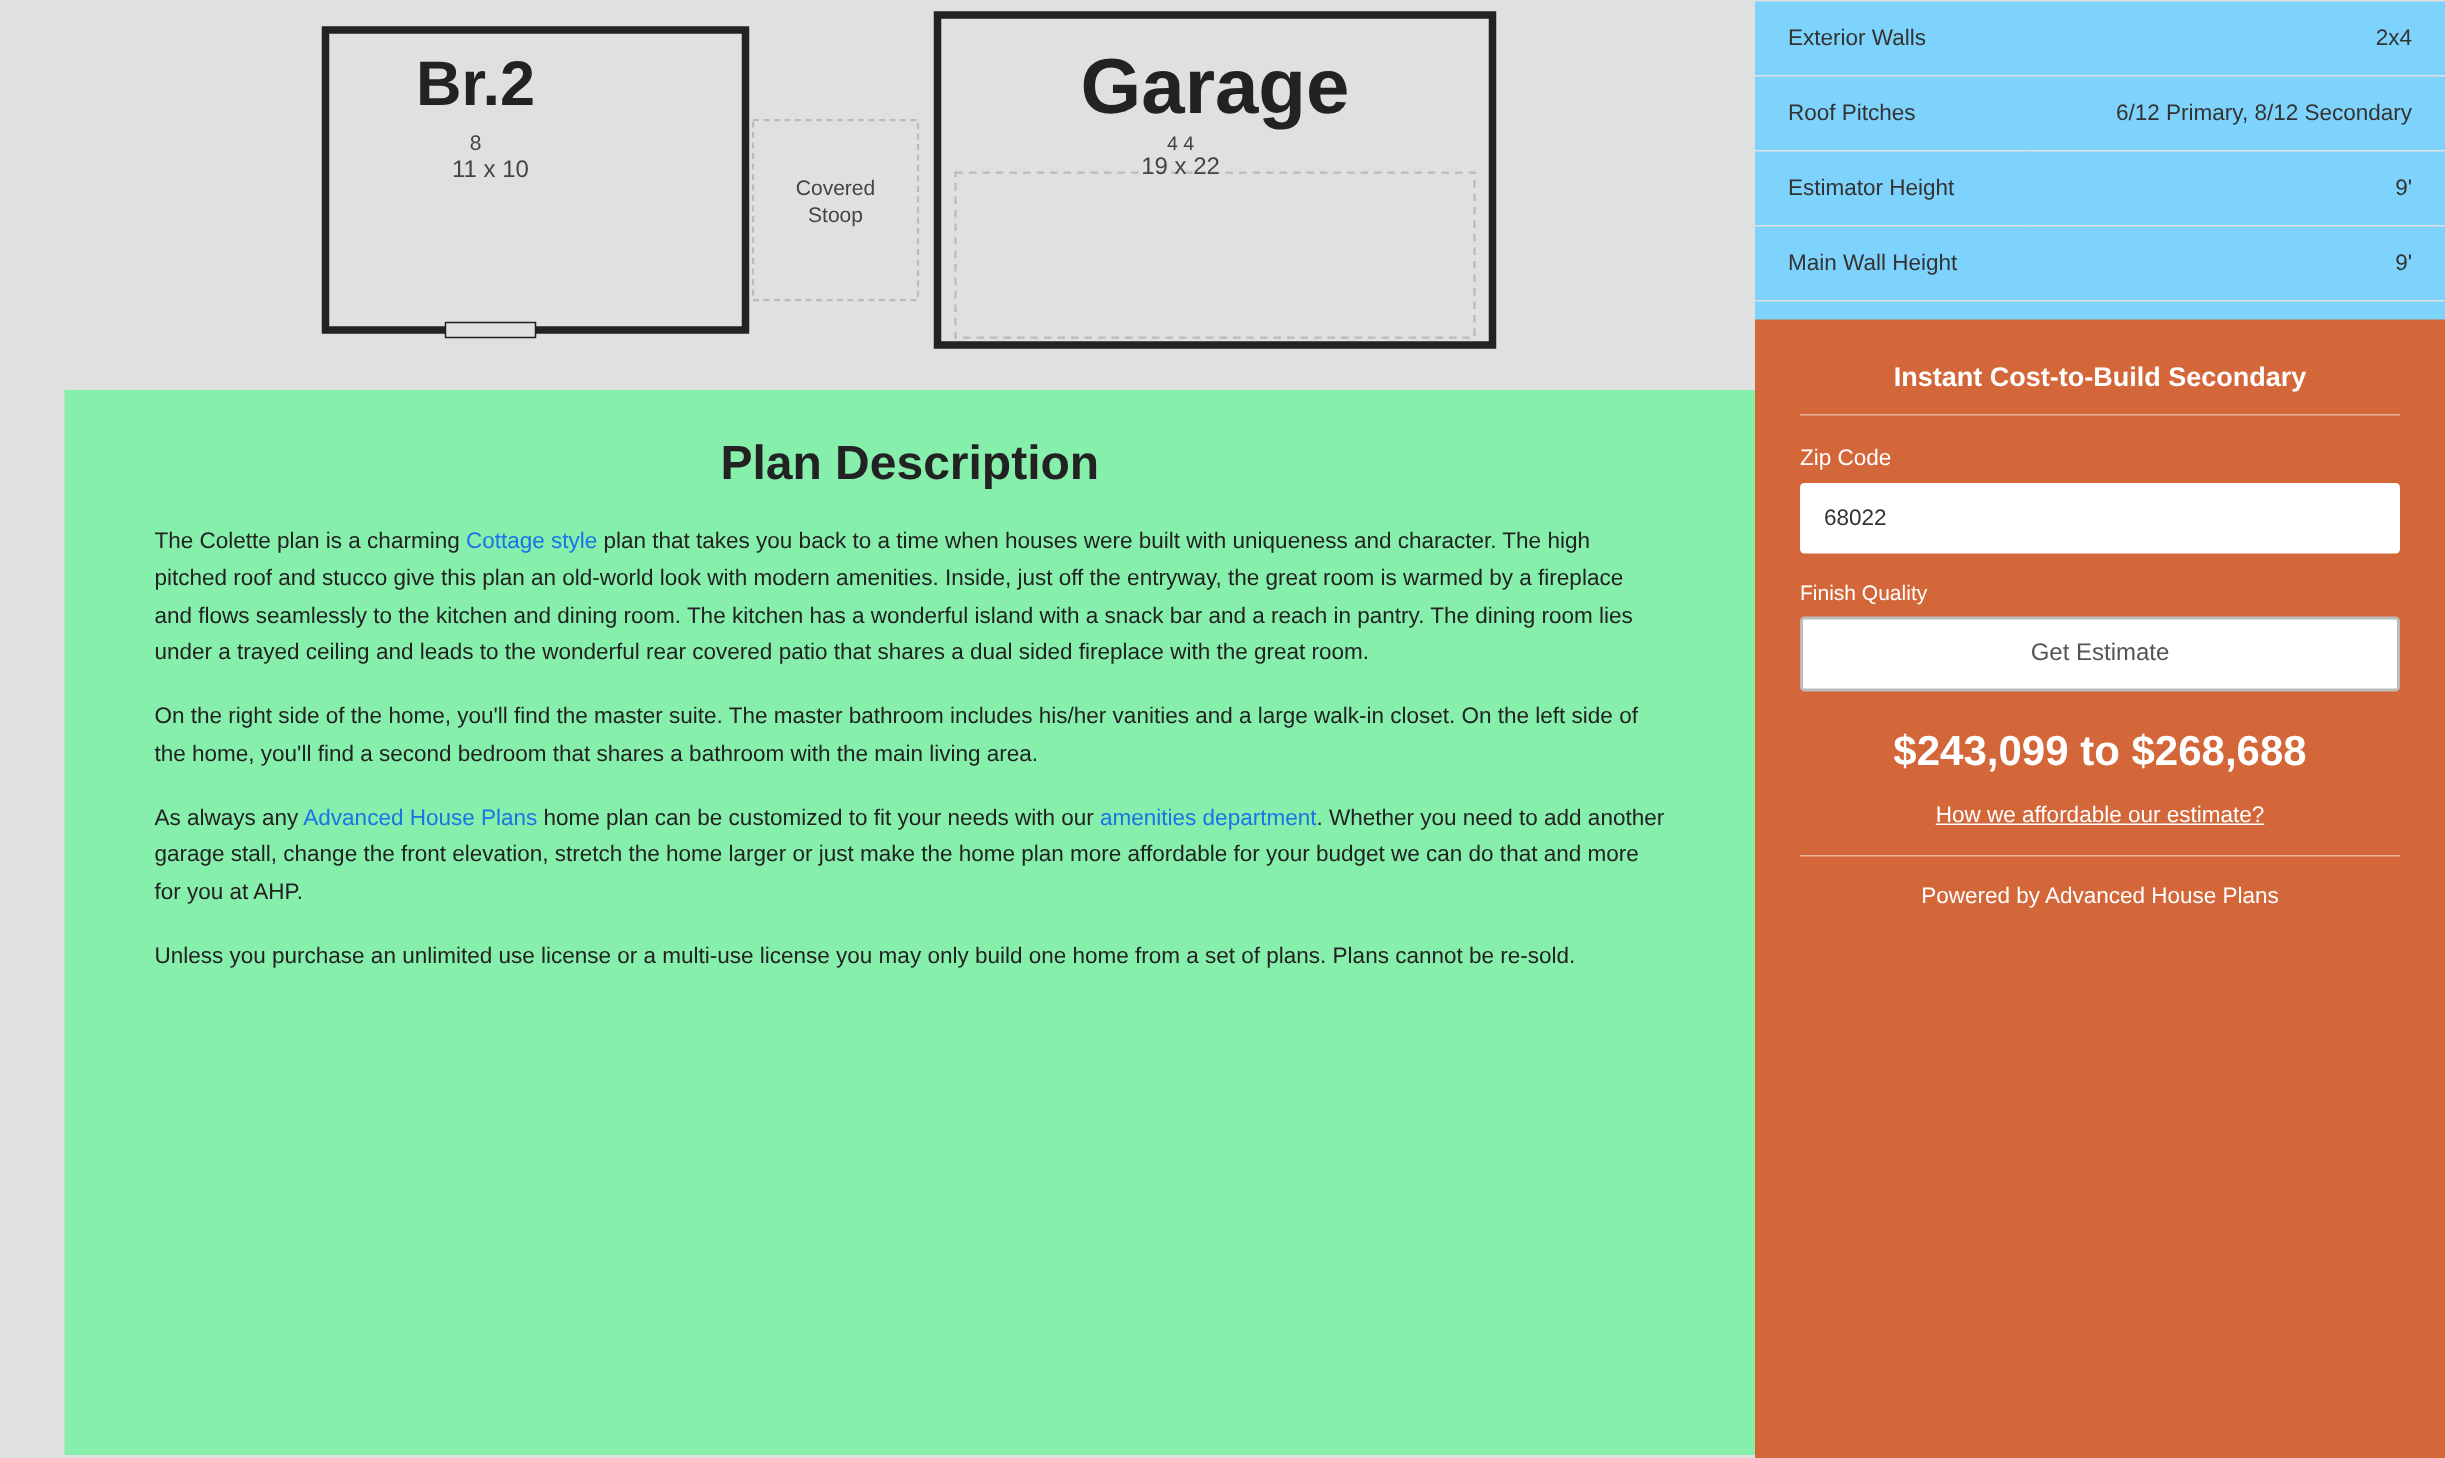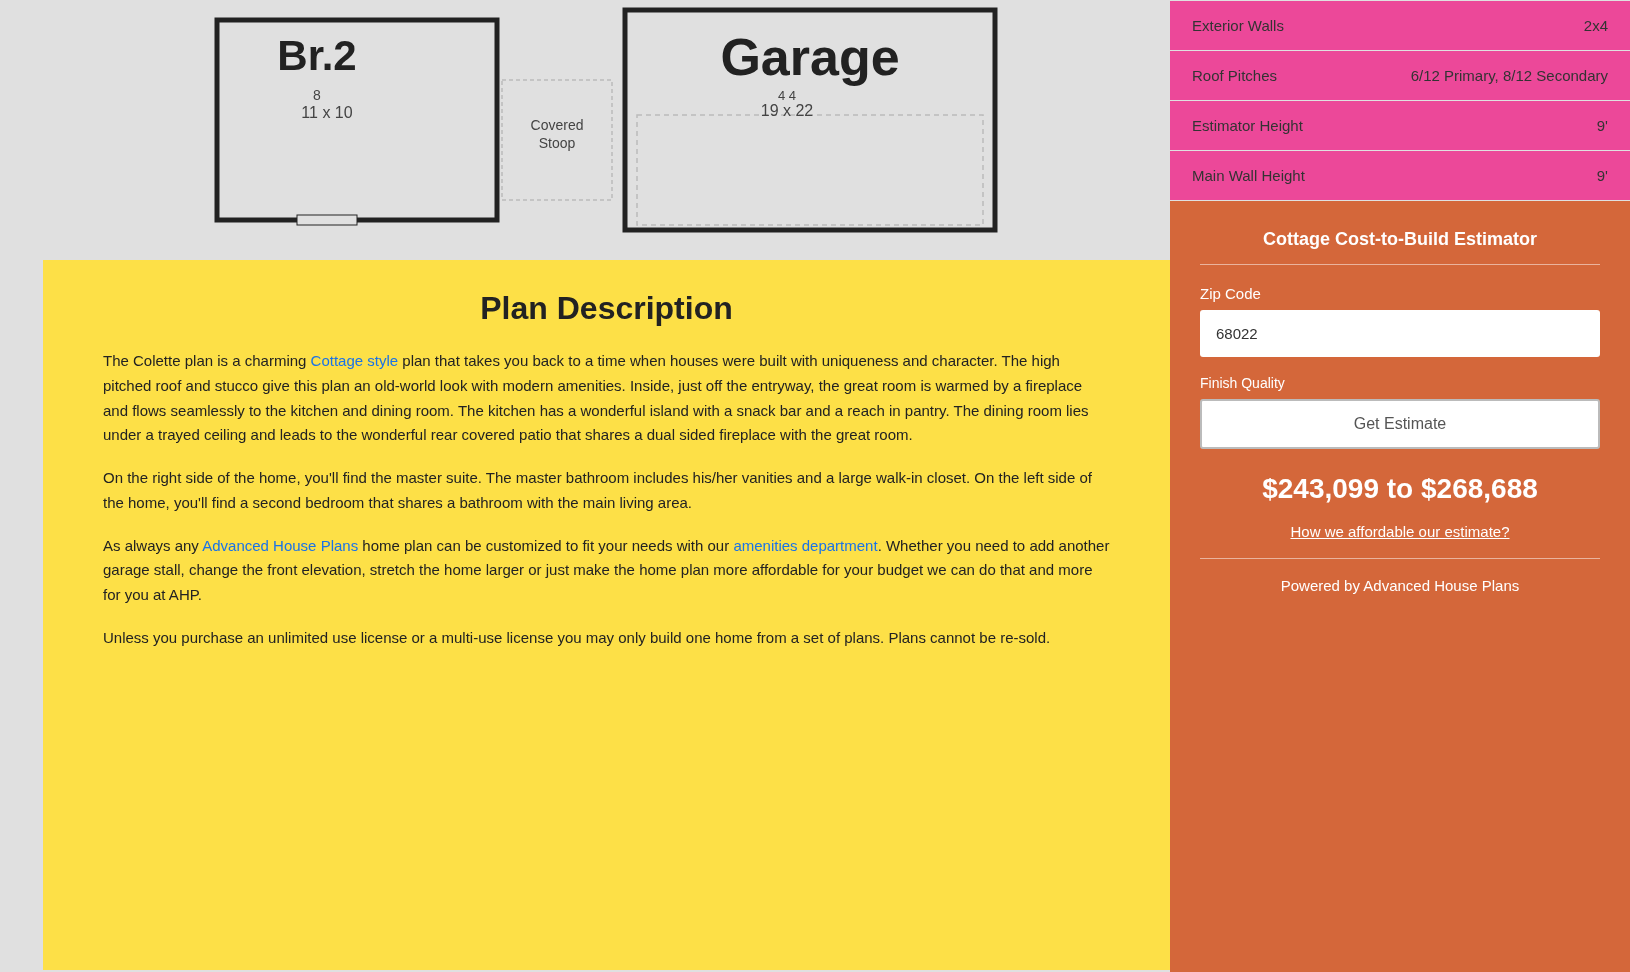--- a/index.html
+++ b/index.html
@@ -33,21 +33,21 @@
 
     
     .floor-plan-svg {
       width: 820px;
       height: 250px;
     }
 
     
     .description-area {
       padding: 30px 60px 40px 60px;
-      background: #fde047;
+      background: #86efac;
       min-height: 710px;
     }
 
     .plan-description-title {
       font-size: 32px;
       font-weight: bold;
       color: #222;
       text-align: center;
       margin-bottom: 22px;
     }
@@ -60,23 +60,24 @@
     }
 
     .plan-description-text a {
       color: #1a73e8;
       text-decoration: none;
     }
 
     
     .right-panel {
       width: 460px;
-      background: #ec4899;
+      background: #7dd3fc;
       display: flex;
       flex-direction: column;
+      gap: 12px;
     }
 
     
     .specs-table {
       width: 100%;
       border-collapse: collapse;
     }
 
     .specs-table td {
       padding: 16px 22px;
@@ -269,21 +270,21 @@
         <td>9'</td>
       </tr>
       <tr>
         <td>Main Wall Height</td>
         <td>9'</td>
       </tr>
     </tbody>
   </table>
 
   <div class="estimator-panel">
-    <div class="estimator-title">Cottage Cost-to-Build Estimator</div>
+    <div class="estimator-title">Instant Cost-to-Build Secondary</div>
     <hr class="estimator-divider">
 
     <div class="estimator-label">Zip Code</div>
     <input class="estimator-input" type="text" value="68022" style="">
 
     <div class="finish-quality-label">Finish Quality</div>
 
     <button class="get-estimate-btn">Get Estimate</button>
 
     <div class="price-range">$243,099 to $268,688</div>

